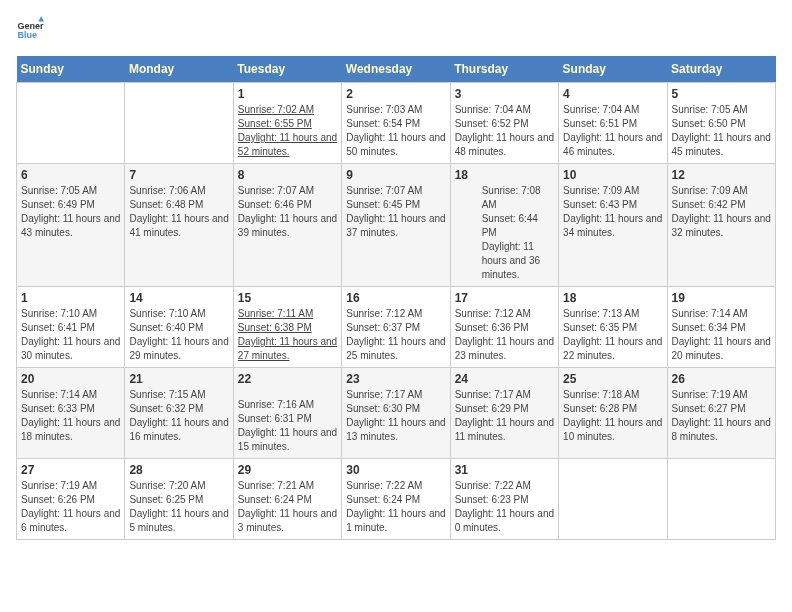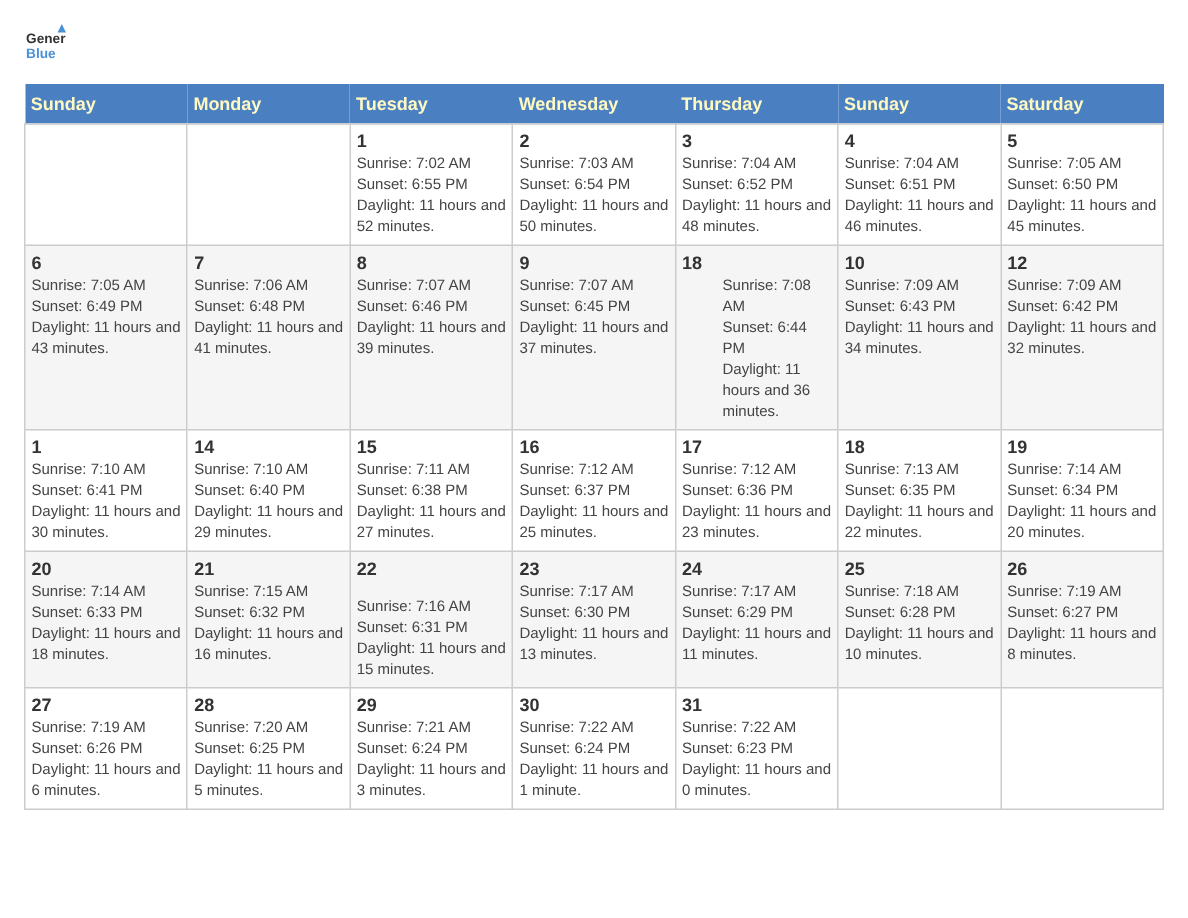--- a/index.html
+++ b/index.html
@@ -104,21 +104,21 @@
         <th>Sunday</th>
         <th>Saturday</th>
       </tr>
   </thead>
   <tbody id="calendar-body">
   <tr>
         <td class="empty-cell"></td>
         <td class="empty-cell"></td>
         <td>
           <div class="day-number">1</div>
-          <div class="day-info" style="white-space: pre-line;">Sunrise: 7:02 AM
+          <div class="day-info" style="white-space: pre-line; text-decoration: underline;">Sunrise: 7:02 AM
 Sunset: 6:55 PM
 Daylight: 11 hours and 52 minutes.</div>
         </td>
         <td>
           <div class="day-number">2</div>
           <div class="day-info" style="white-space: pre-line;">Sunrise: 7:03 AM
 Sunset: 6:54 PM
 Daylight: 11 hours and 50 minutes.</div>
         </td>
         <td>
@@ -192,21 +192,21 @@
 Daylight: 11 hours and 30 minutes.</div>
         </td>
         <td>
           <div class="day-number">14</div>
           <div class="day-info" style="white-space: pre-line;">Sunrise: 7:10 AM
 Sunset: 6:40 PM
 Daylight: 11 hours and 29 minutes.</div>
         </td>
         <td>
           <div class="day-number">15</div>
-          <div class="day-info" style="white-space: pre-line;">Sunrise: 7:11 AM
+          <div class="day-info" style="white-space: pre-line; text-decoration: underline;">Sunrise: 7:11 AM
 Sunset: 6:38 PM
 Daylight: 11 hours and 27 minutes.</div>
         </td>
         <td>
           <div class="day-number">16</div>
           <div class="day-info" style="white-space: pre-line;">Sunrise: 7:12 AM
 Sunset: 6:37 PM
 Daylight: 11 hours and 25 minutes.</div>
         </td>
         <td>

